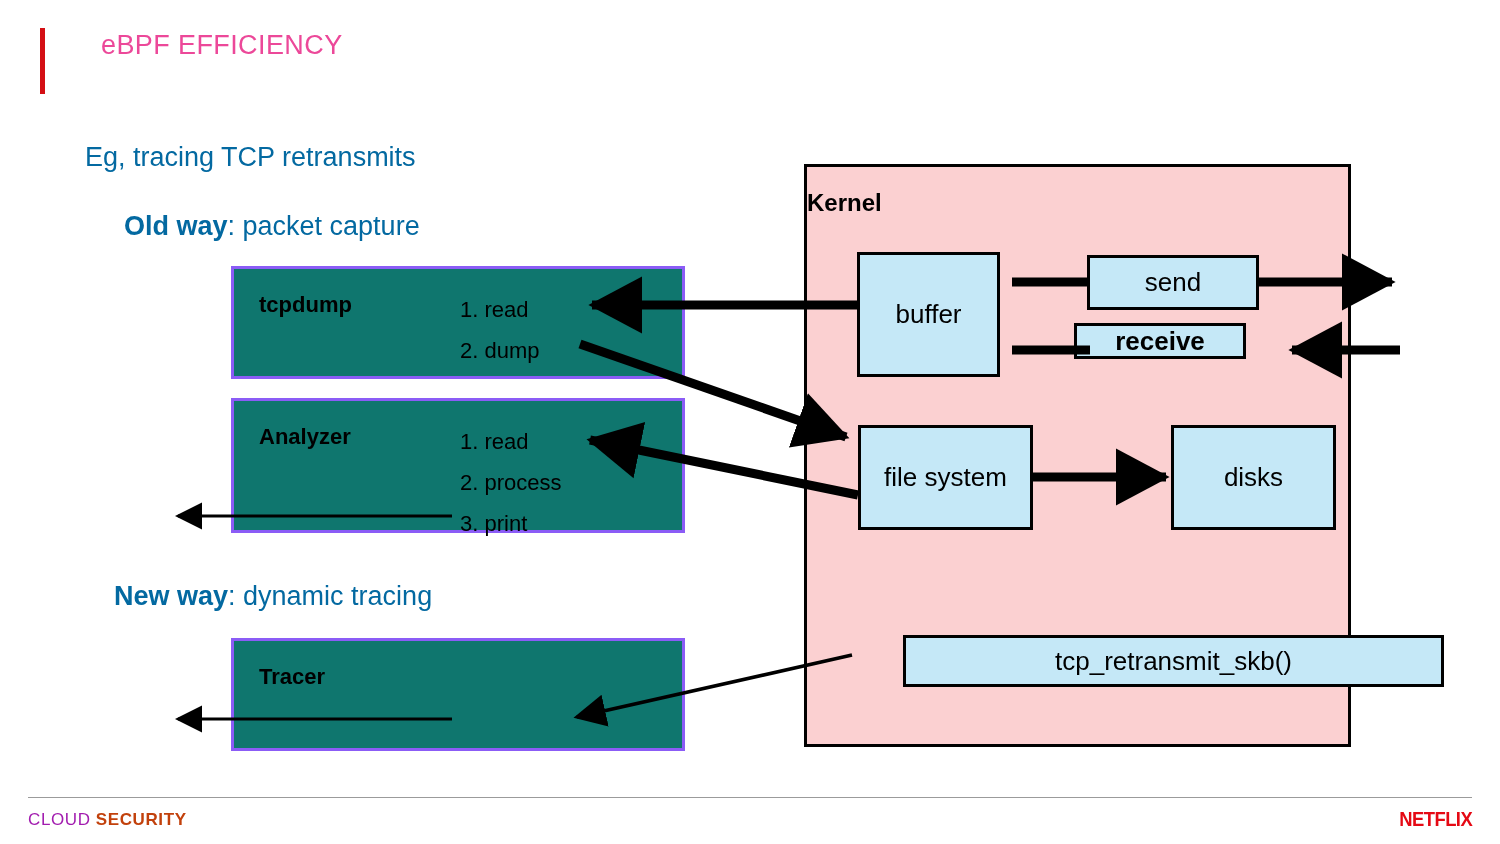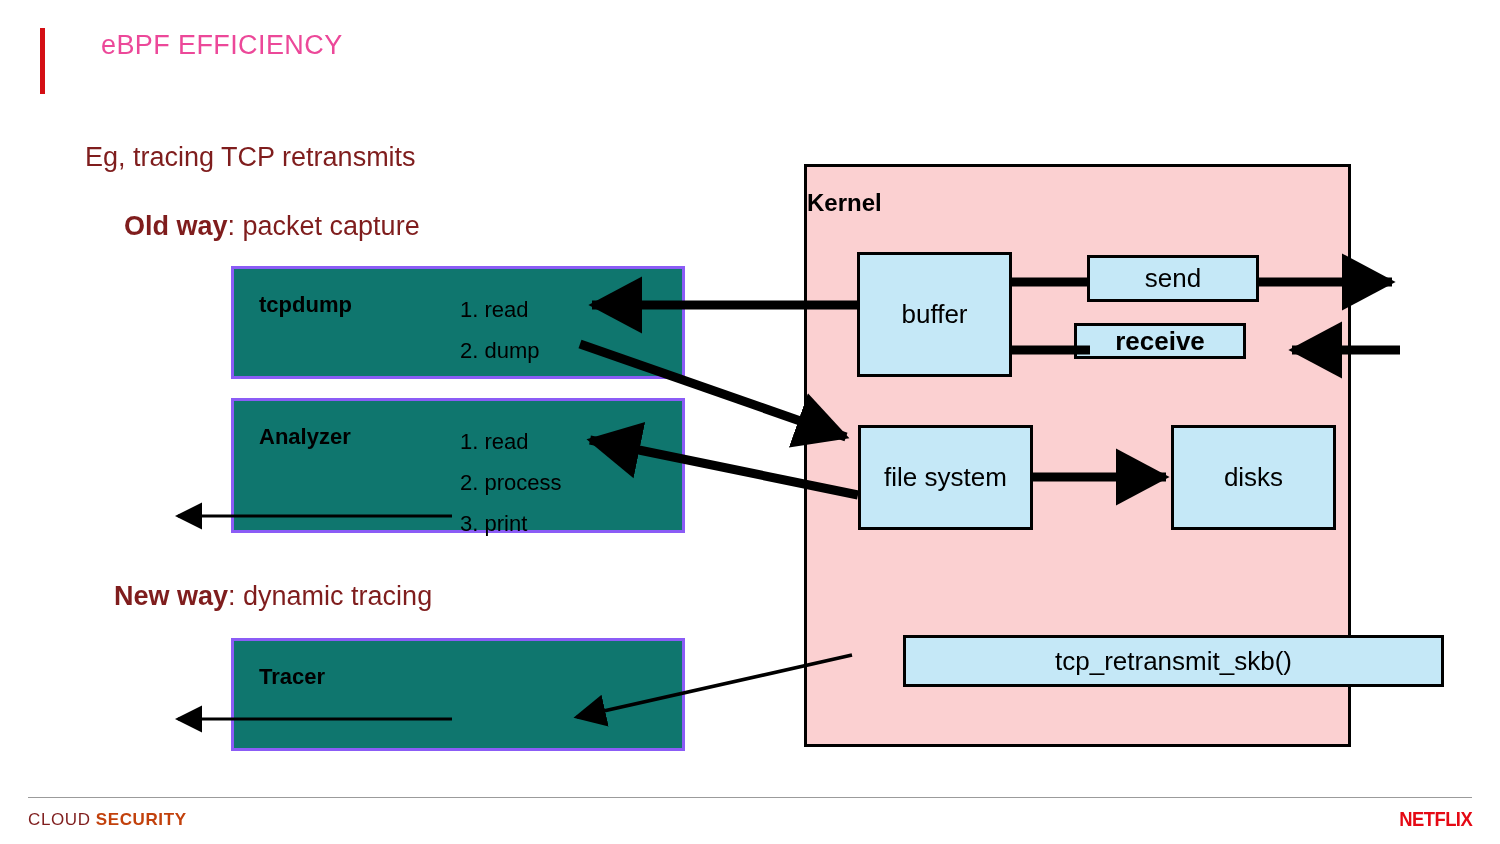--- a/index.html
+++ b/index.html
@@ -34,21 +34,21 @@
     color: #ec4899;
     font-family: "Liberation Sans", sans-serif;
     margin-left: 45px;
   }
 
   
   .lead-text {
     position: absolute;
     font-size: 27px;
     font-family: "Liberation Sans", sans-serif;
-    color: #7f1d1d;
+    color: #0369a1;
     white-space: nowrap;
   }
   #example-line { left: 85px; top: 142px; }
   #old-way-line { left: 124px; top: 211px; }
   #new-way-line { left: 114px; top: 581px; }
   .lead-text b { font-weight: bold; }
 
   
   .ubox {
     position: absolute;
@@ -110,22 +110,22 @@
     background: #c5e8f7;
     border: 3px solid #000;
     box-sizing: border-box;
     display: flex;
     align-items: center;
     justify-content: center;
     font-size: 26px;
     font-family: "Liberation Sans", sans-serif;
     white-space: nowrap;
   }
-  #kbox-buffer  { left: 857px; top: 252px; width: 155px; height: 125px; }
-  #kbox-send    { left: 1087px; top: 255px; width: 172px; height: 47px; }
+  #kbox-buffer  { left: 857px; top: 252px; width: 143px; height: 125px; }
+  #kbox-send    { left: 1087px; top: 255px; width: 172px; height: 55px; }
   #kbox-receive { left: 1074px; top: 323px; width: 172px; height: 36px; font-weight: bold; }
   #kbox-fs      { left: 858px; top: 425px; width: 175px; height: 105px; }
   #kbox-disks   { left: 1171px; top: 425px; width: 165px; height: 105px; }
   #kbox-tcpretx { left: 903px; top: 635px; width: 541px; height: 52px; }
 
   
   #connectors {
     position: absolute;
     left: 0;
     top: 0;
@@ -144,21 +144,21 @@
     background: #9b9b9b;
   }
   #footer-left {
     position: absolute;
     left: 28px;
     top: 810px;
     font-size: 17px;
     letter-spacing: 0.6px;
     font-family: "Liberation Sans", sans-serif;
   }
-  #footer-cloud { color: #7f1d1d; text-align: right; }
+  #footer-cloud { color: #a21caf; text-align: right; }
   #footer-security { color: #c2410c; font-weight: bold; }
   #footer-netflix {
     position: absolute;
     right: 28px;
     top: 808px;
     font-size: 20px;
     font-weight: bold;
     letter-spacing: -0.6px;
     color: #e50914;
     font-family: "Liberation Sans", sans-serif;

